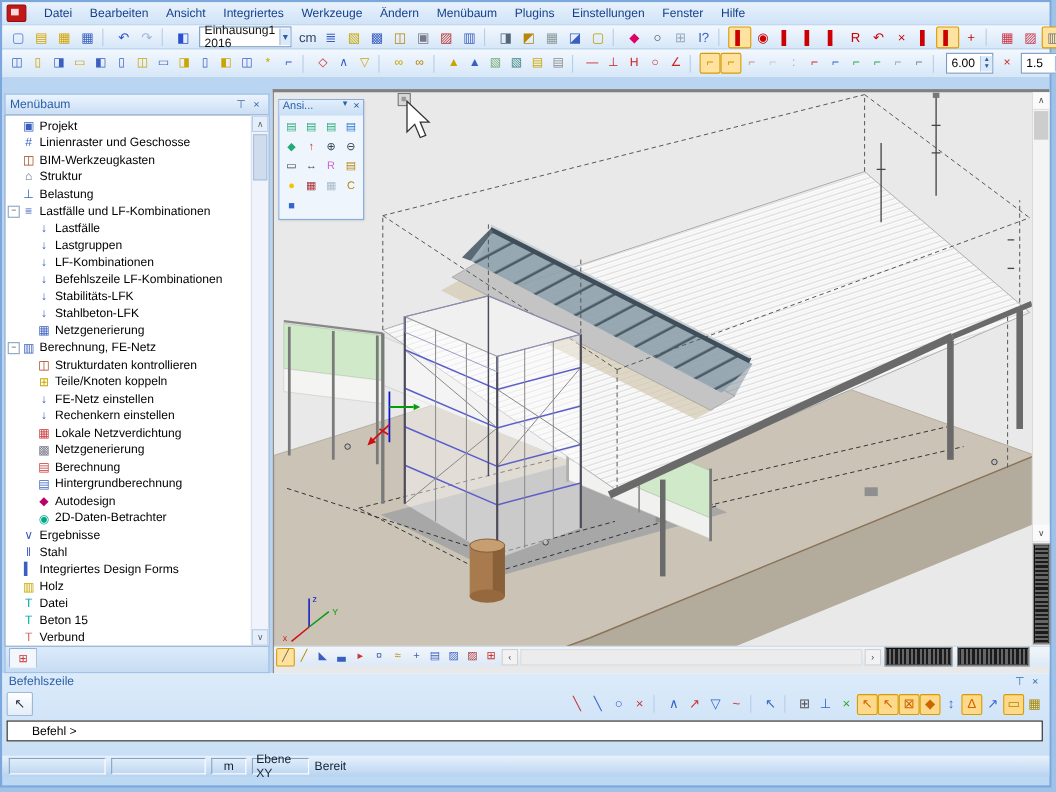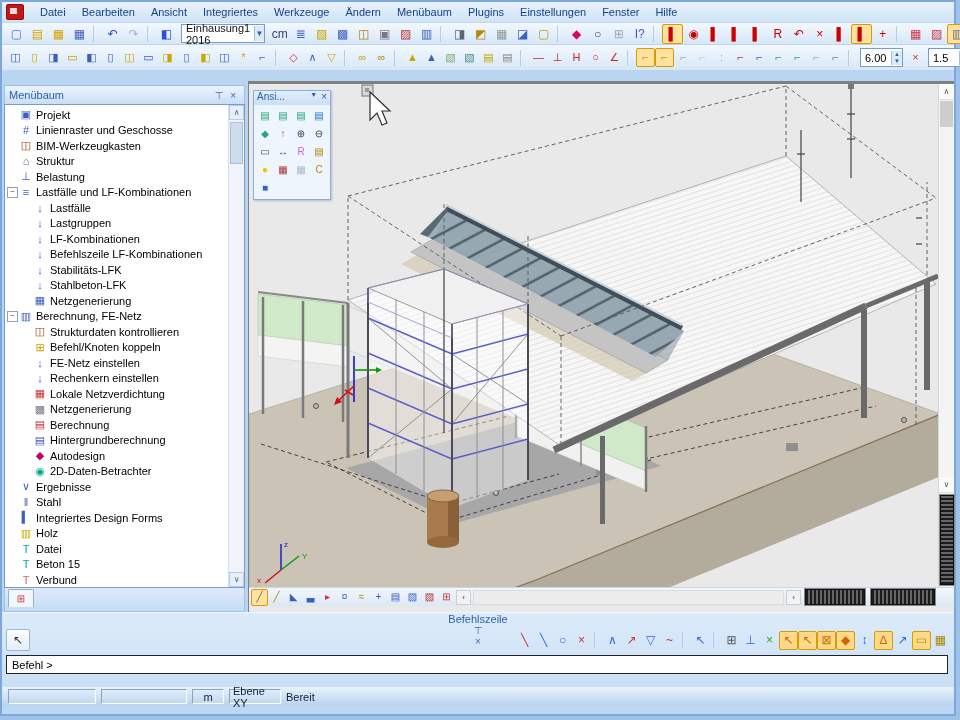--- a/index.html
+++ b/index.html
@@ -72,27 +72,27 @@
   
   .palette{position:absolute;left:4px;top:6px;width:76px;background:#eef5fd;border:1px solid #88aedd;box-shadow:1px 1px 2px rgba(0,0,0,.2);}
   .palette .phead{height:14px;display:flex;align-items:flex-start;background:linear-gradient(#e2eefb,#c9dff5);padding:0 3px;color:#2a5fa8;font-size:10px;}
   .palette .phead .sp{flex:1;}
   .palette .pbody{display:flex;flex-wrap:wrap;padding:2px;}
   .palette .tbi{width:16px;height:16px;}
   .palette .tbi .g{font-size:10px;}
 
   
   .cmdpanel{height:74px;background:linear-gradient(#dcebfa,#c9dff5);border-top:1px solid #eef6ff;display:flex;flex-direction:column;}
-  .chead{height:14px;display:flex;align-items:center;padding:0 6px;color:#2a5fa8;flex-direction:column;}
+  .chead{height:14px;display:flex;align-items:center;padding:0 6px;color:#2a5fa8;}
   .chead .sp{flex:1;}
   .ctools{height:26px;display:flex;align-items:center;padding:0 4px;}
   .cursor-btn{width:22px;height:20px;background:linear-gradient(#fff,#e4edf8);border:1px solid #9ab8d8;border-radius:2px;display:flex;align-items:center;justify-content:center;color:#234;font-size:12px;}
   .ctools .sp{flex:1;}
   .snapbar{display:flex;align-items:center;}
-  .cinput{margin:2px 6px 0 4px;height:17px;background:#fff;border:1px solid #222;display:flex;align-items:center;padding-left:5px;color:#000;}
+  .cinput{margin:2px 6px 0 4px;height:17px;background:#fff;border:1px solid #222;display:flex;align-items:center;padding-left:22px;color:#000;}
 
   
   .statusbar{height:19px;background:linear-gradient(#e8f2fd,#b7d3ef);display:flex;align-items:center;padding:0 6px;color:#123;}
   .scell{height:13px;border:1px solid;border-color:#8aa4c0 #fff #fff #8aa4c0;margin-right:5px;display:flex;align-items:center;justify-content:center;padding:0 3px;}
   .c1{width:80px;} .c2{width:78px;} .c3{width:24px;} .c4{width:44px;}
 </style>
 </head>
 <body>
 
 <div id="win">
@@ -488,21 +488,21 @@
               <span class="tlbl">Berechnung, FE-Netz</span>
             </div>
             <div class="trow" style="padding-left: 16px;">
               <span class="texp"></span>
               <span class="ticn g" style="color: rgb(160, 64, 16);">◫</span>
               <span class="tlbl">Strukturdaten kontrollieren</span>
             </div>
             <div class="trow" style="padding-left: 16px;">
               <span class="texp"></span>
               <span class="ticn g" style="color: rgb(202, 165, 0);">⊞</span>
-              <span class="tlbl">Befehl/Knoten koppeln</span>
+              <span class="tlbl">Teile/Knoten koppeln</span>
             </div>
             <div class="trow" style="padding-left: 16px;">
               <span class="texp"></span>
               <span class="ticn g" style="color: rgb(58, 95, 192);">↓</span>
               <span class="tlbl">FE-Netz einstellen</span>
             </div>
             <div class="trow" style="padding-left: 16px;">
               <span class="texp"></span>
               <span class="ticn g" style="color: rgb(58, 95, 192);">↓</span>
               <span class="tlbl">Rechenkern einstellen</span>

